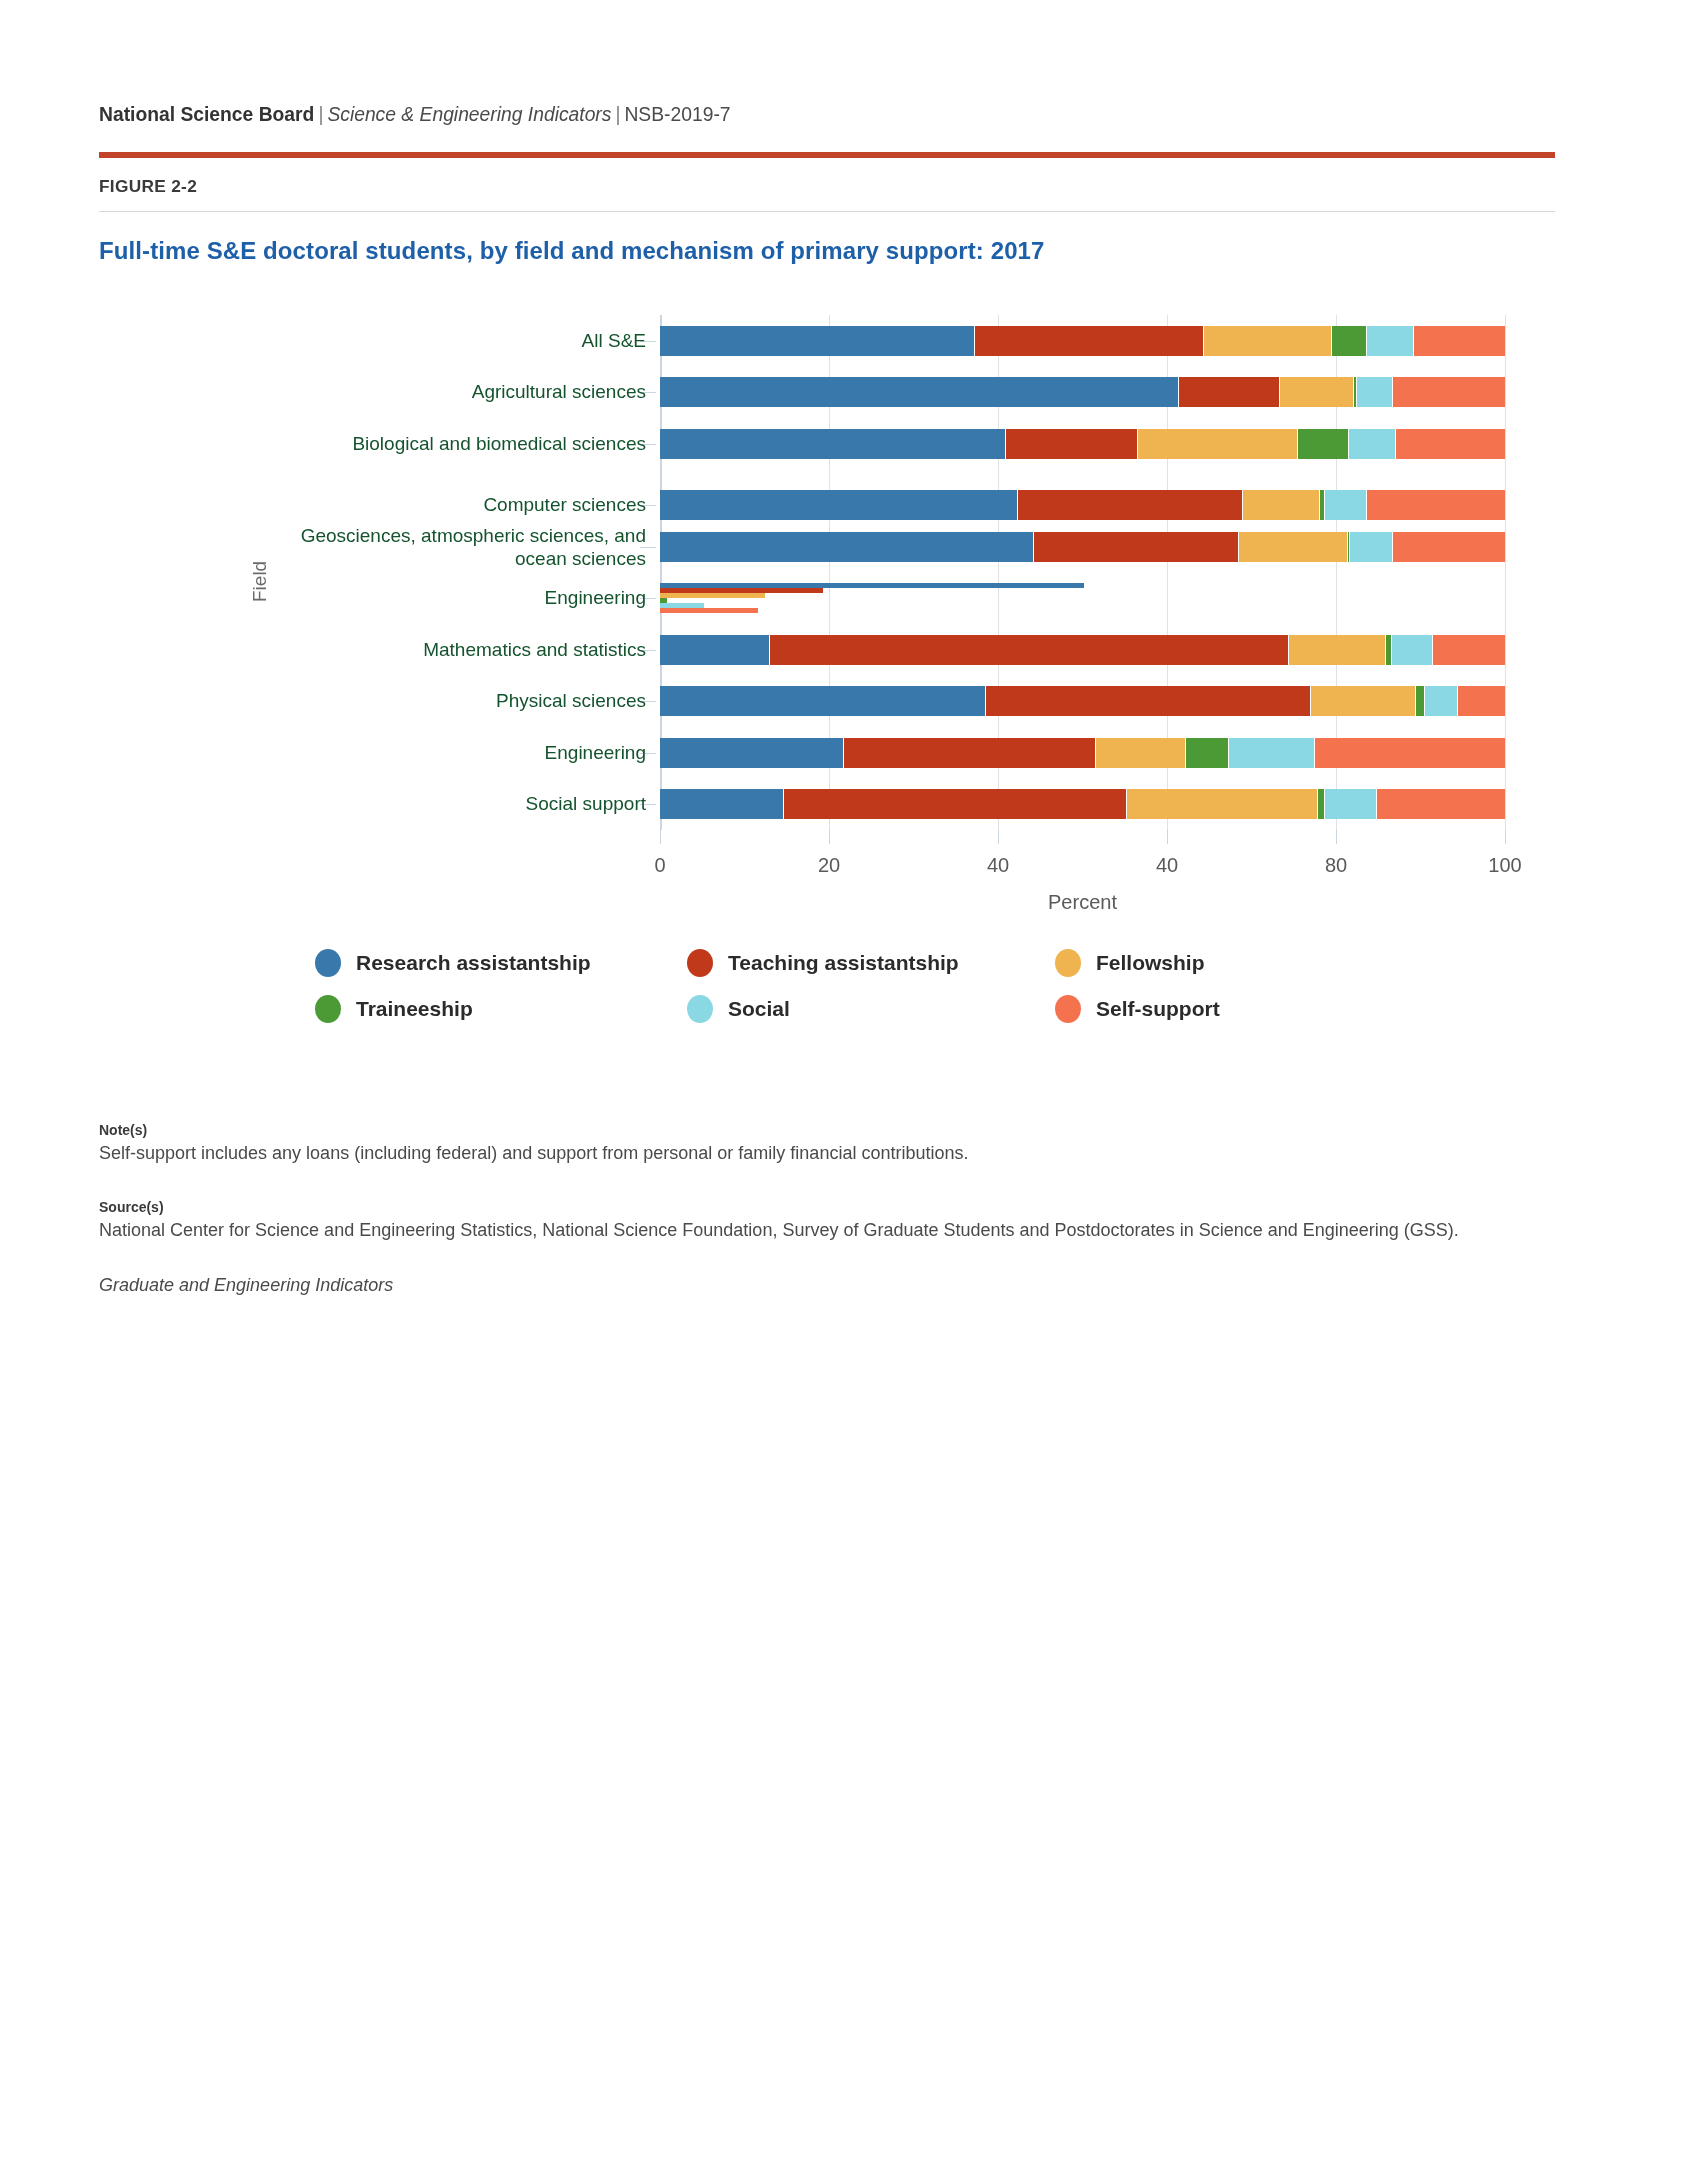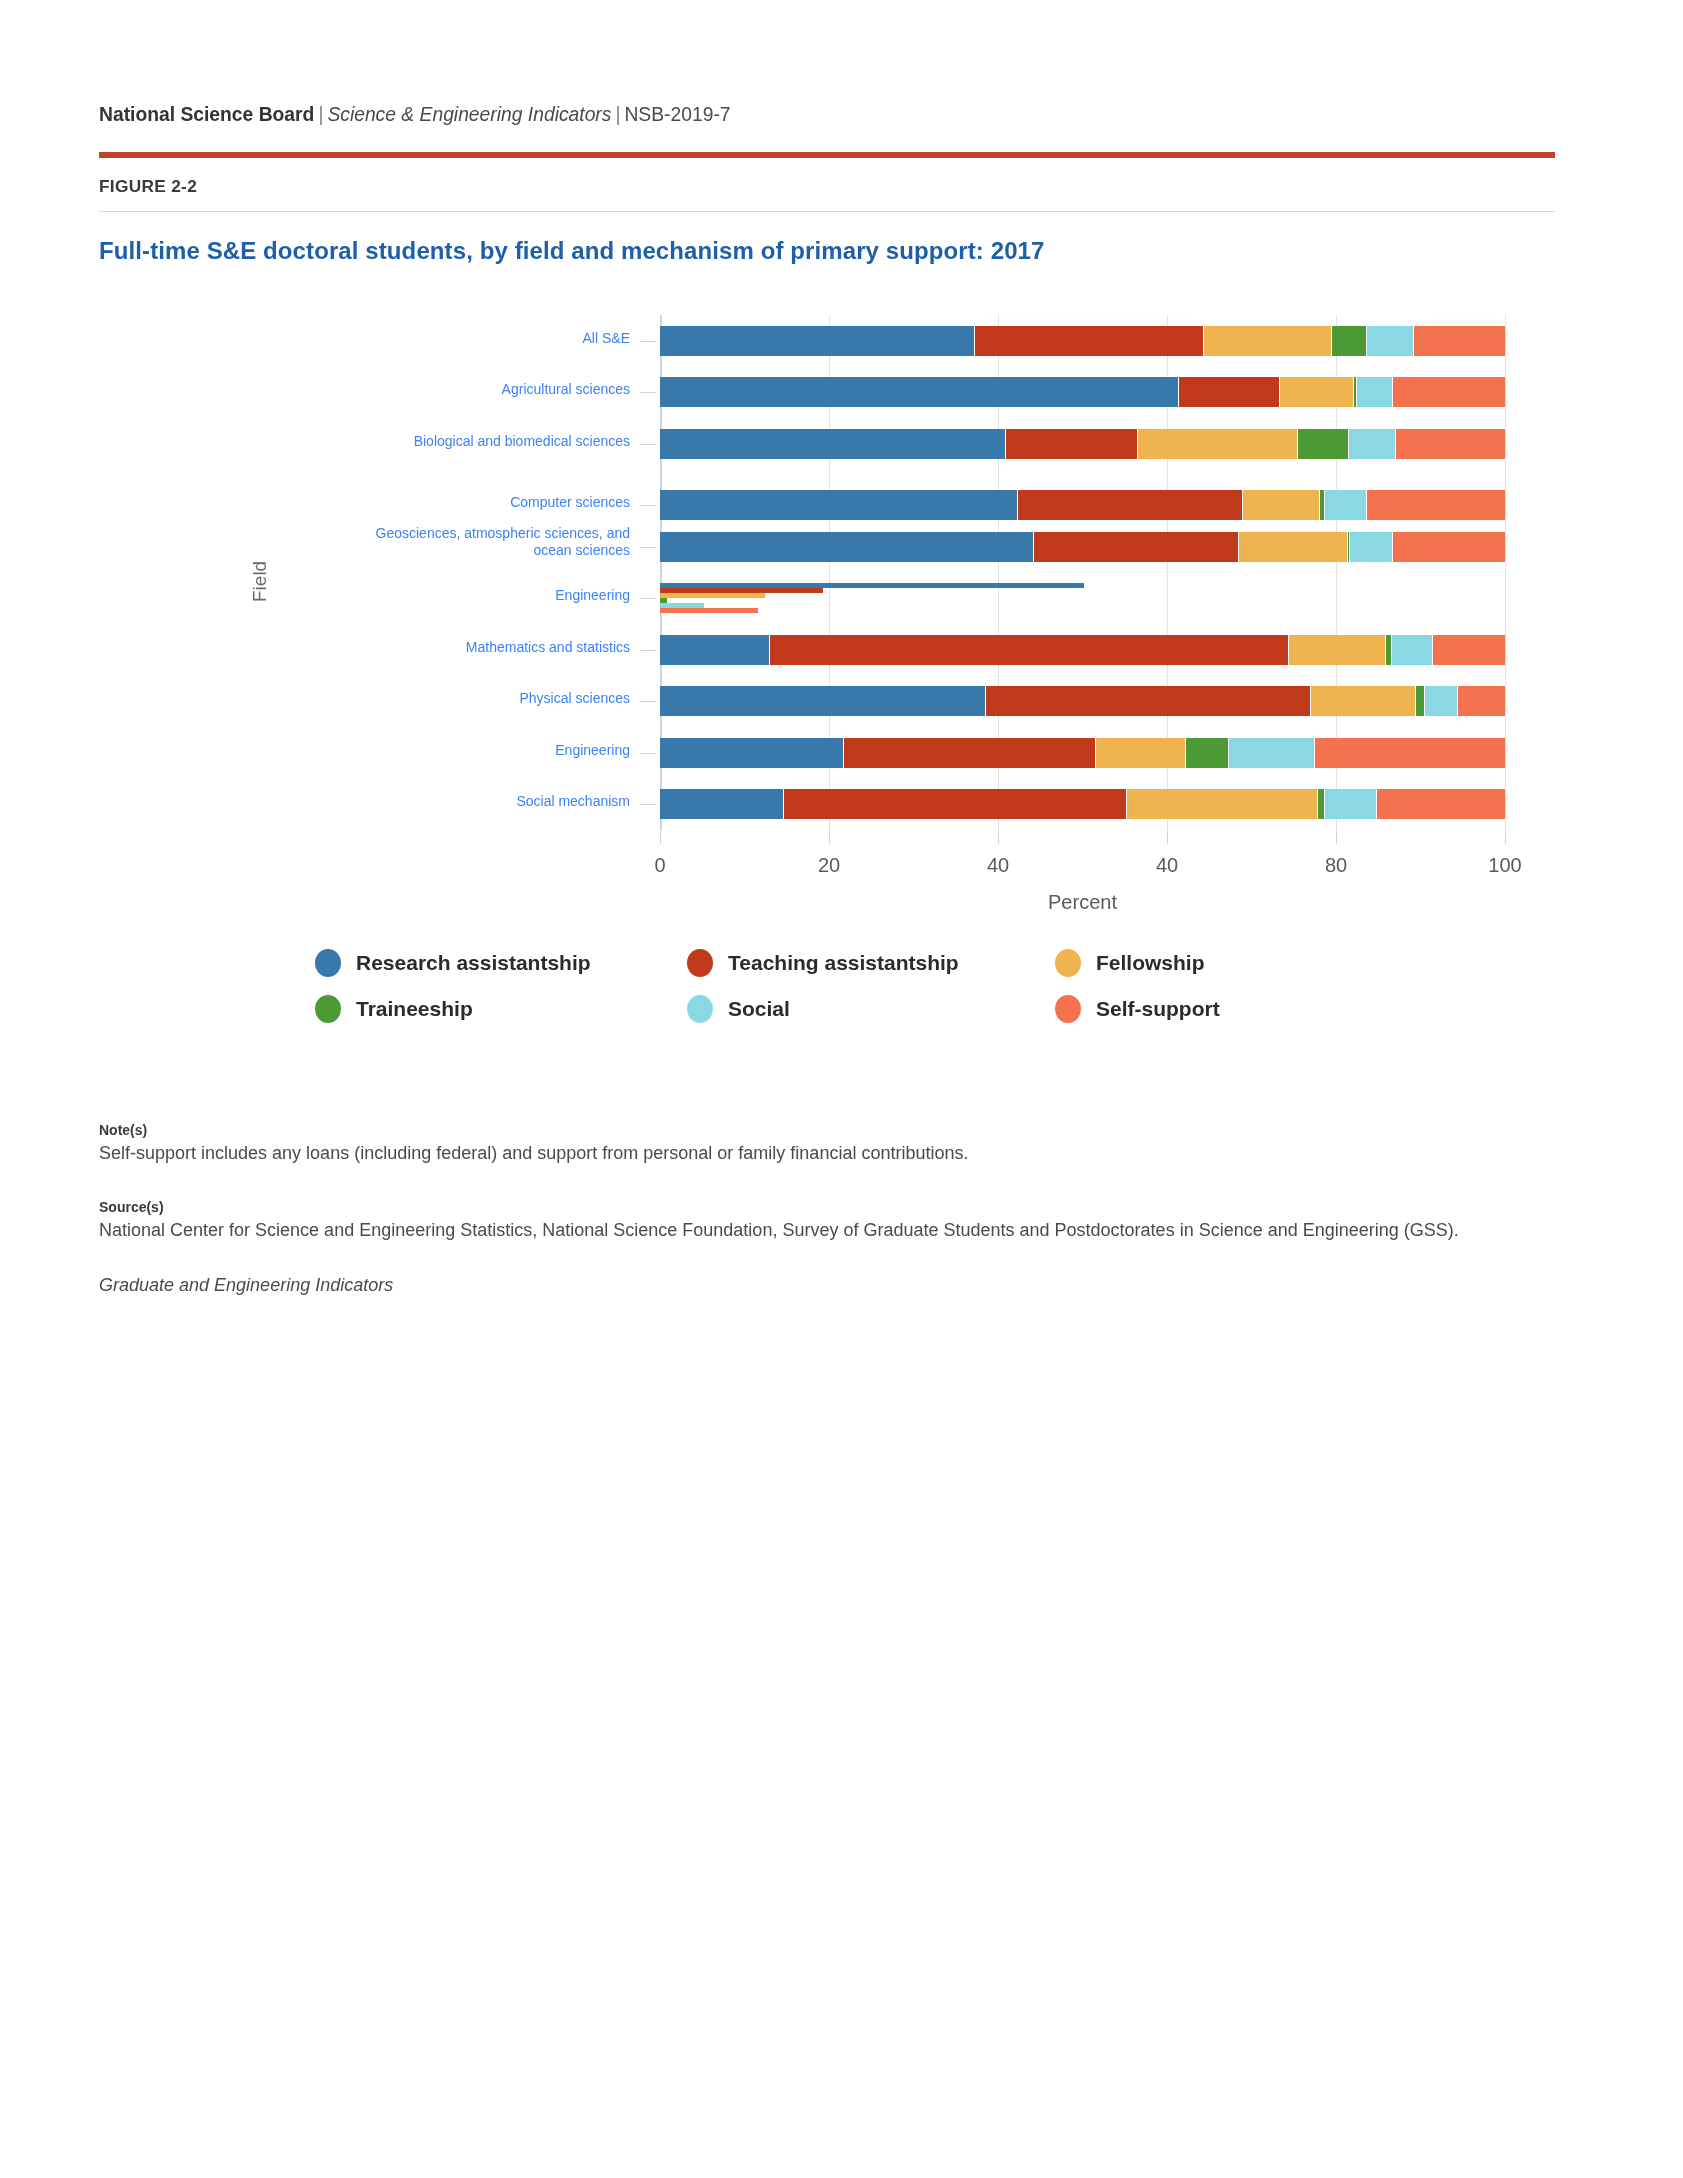--- a/index.html
+++ b/index.html
@@ -109,23 +109,23 @@
     height: 100%;
     border-right: 1.5px solid #ffffff;
   }
   .seg:last-child { border-right: none; }
 
   .ylabel-row {
     position: absolute;
     right: 100%;
     width: 515px;
     text-align: right;
-    padding-right: 30px;
-    font-size: 14px;
-    color: #3b82f6;
+    padding-right: 14px;
+    font-size: 19px;
+    color: #14532d;
     line-height: 1.18;
     white-space: pre-line;
   }
   .ytick {
     position: absolute;
     right: 100%;
     width: 16px;
     height: 1px;
     background: #ccd5e0;
     margin-right: 4px;
@@ -334,21 +334,21 @@
           <div class="ylabel-row" style="top: 4px;">Engineering</div>
           <div class="seg" style="width: 184px; background: rgb(56, 120, 171);"></div>
           <div class="seg" style="width: 252px; background: rgb(192, 57, 27);"></div>
           <div class="seg" style="width: 90px; background: rgb(239, 180, 79);"></div>
           <div class="seg" style="width: 43px; background: rgb(75, 154, 54);"></div>
           <div class="seg" style="width: 86px; background: rgb(138, 216, 227);"></div>
           <div class="seg" style="width: 190px; background: rgb(244, 114, 77); border-right: none;"></div>
         </div>
         <div class="row" style="top: 474px;">
           <div class="ytick" style="top: 15px;"></div>
-          <div class="ylabel-row" style="top: 4px;">Social mechanism</div>
+          <div class="ylabel-row" style="top: 4px;">Social support</div>
           <div class="seg" style="width: 124px; background: rgb(56, 120, 171);"></div>
           <div class="seg" style="width: 343px; background: rgb(192, 57, 27);"></div>
           <div class="seg" style="width: 192px; background: rgb(239, 180, 79);"></div>
           <div class="seg" style="width: 6.8px; background: rgb(75, 154, 54);"></div>
           <div class="seg" style="width: 52px; background: rgb(138, 216, 227);"></div>
           <div class="seg" style="width: 128px; background: rgb(244, 114, 77); border-right: none;"></div>
         </div>
       </div>
     <div class="xticks" id="xticks" style="left:561px; top:525px;">
         <div class="xtick-mark" style="left: 0px;"></div>

